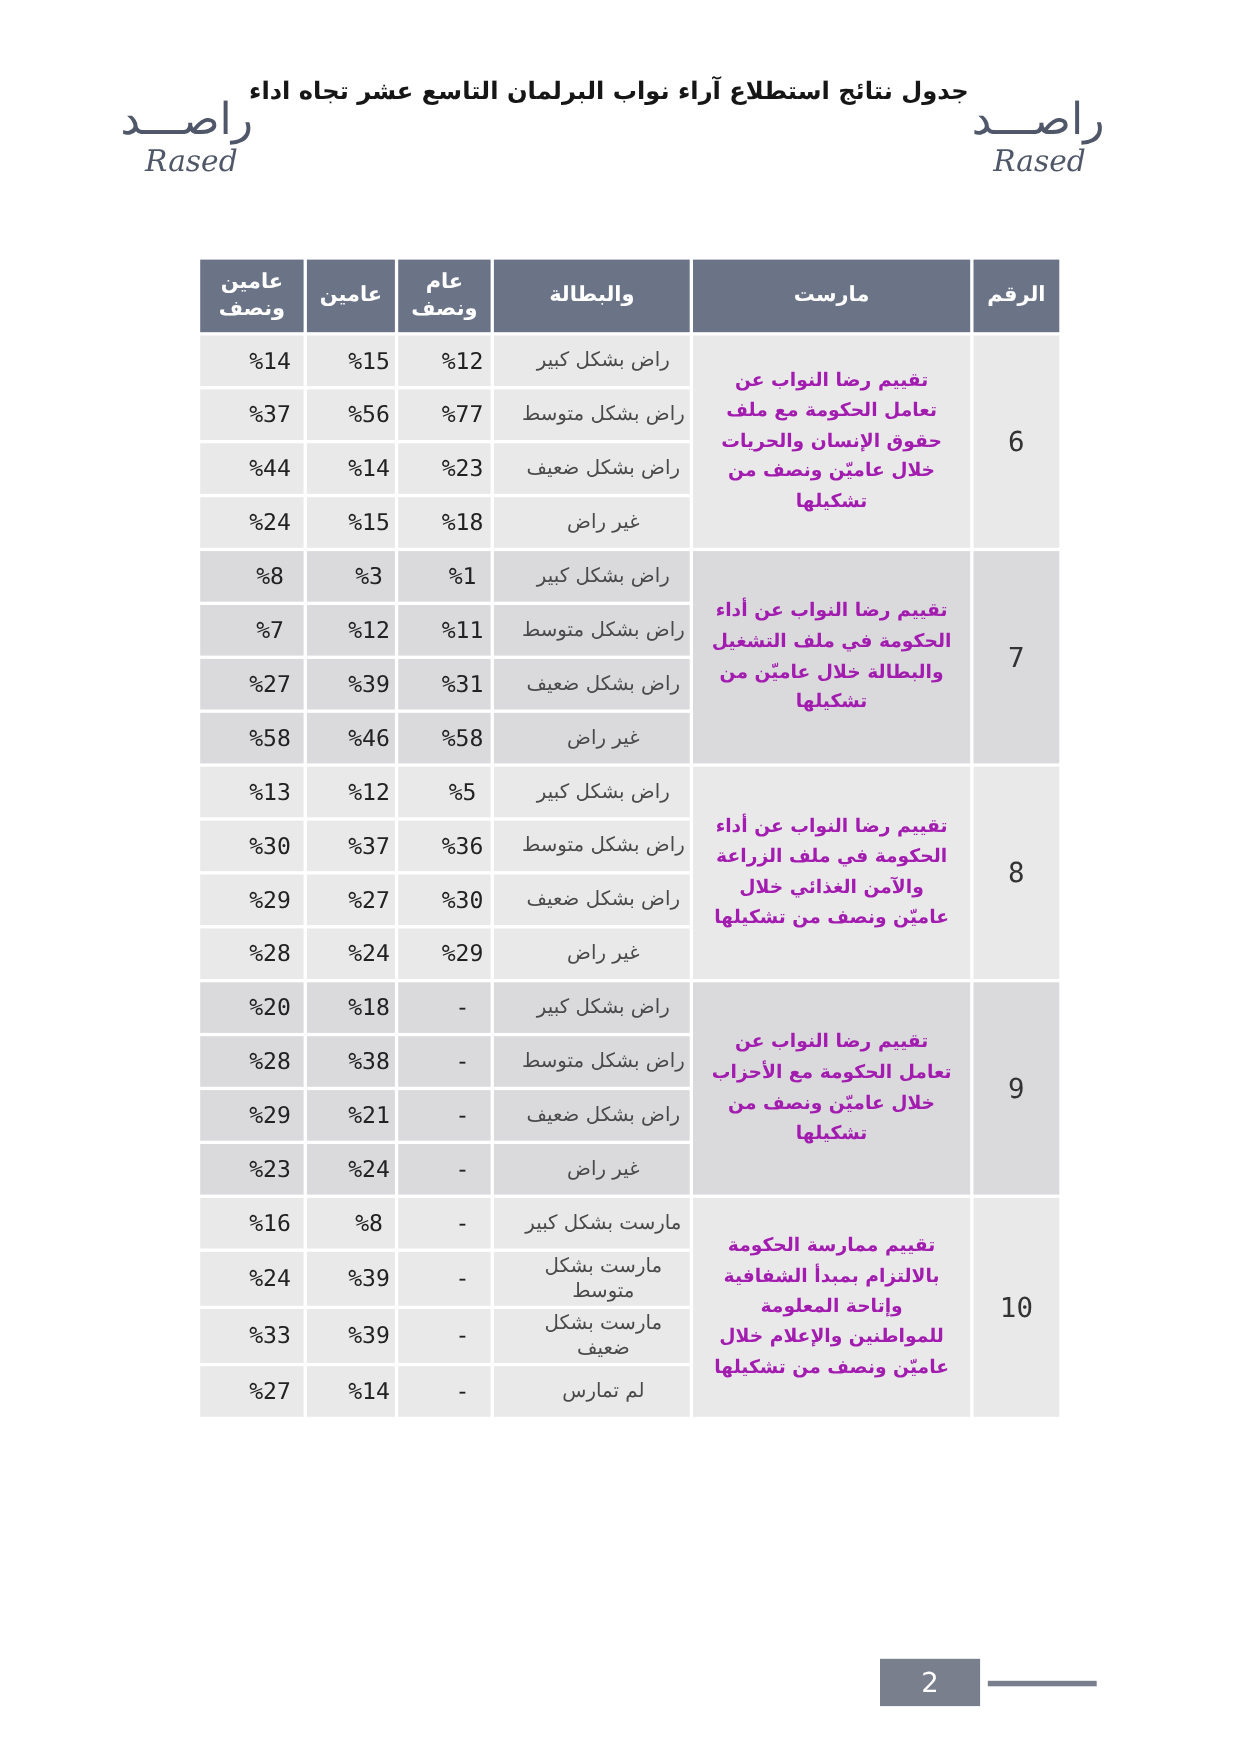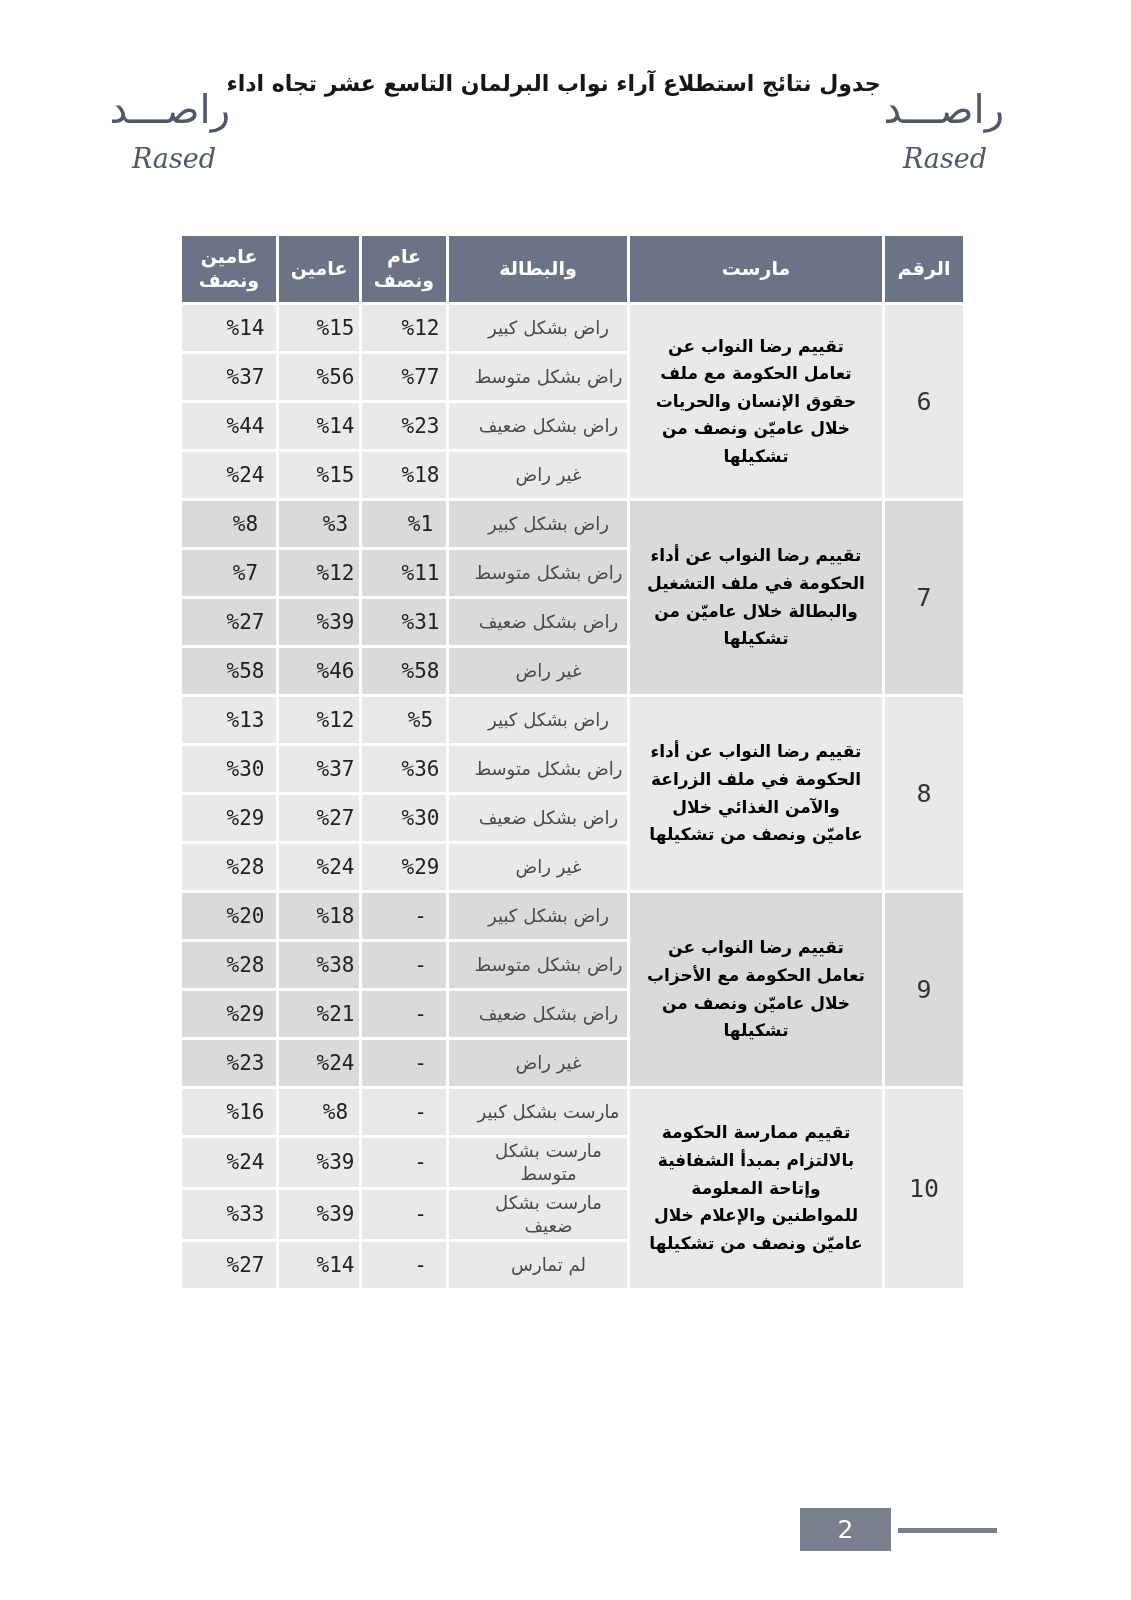--- a/index.html
+++ b/index.html
@@ -38,21 +38,20 @@
     font-size: 40px;
     line-height: 1.15;
     direction: rtl;
   }
   .logo .en {
     display: block;
     font-family: "DejaVu Serif", "Liberation Serif", serif;
     font-style: italic;
     font-size: 27px;
     line-height: 1.1;
-    margin-top: 12px;
   }
   .logo-left  { left: 118px; top: 86px; width: 112px; }
   .logo-right { left: 886px; top: 86px; width: 118px; }
 
   
   table.results {
     position: absolute;
     top: 233px;
     right: 165px;
     direction: rtl;
@@ -82,21 +81,21 @@
 
   td.num-cell {
     font-family: "DejaVu Sans Mono", "Liberation Mono", monospace;
     font-size: 25px;
     color: #333333;
   }
   td.question-cell {
     font-weight: bold;
     font-size: 17px;
     line-height: 1.62;
-    color: #000000;
+    color: #a21caf;
     text-align: justify;
     text-align-last: center;
     padding: 10px 16px;
   }
   td.option-cell {
     font-size: 18px;
     color: #4a4a4a;
     white-space: pre-line;
     line-height: 1.3;
     padding-left: 22px;

